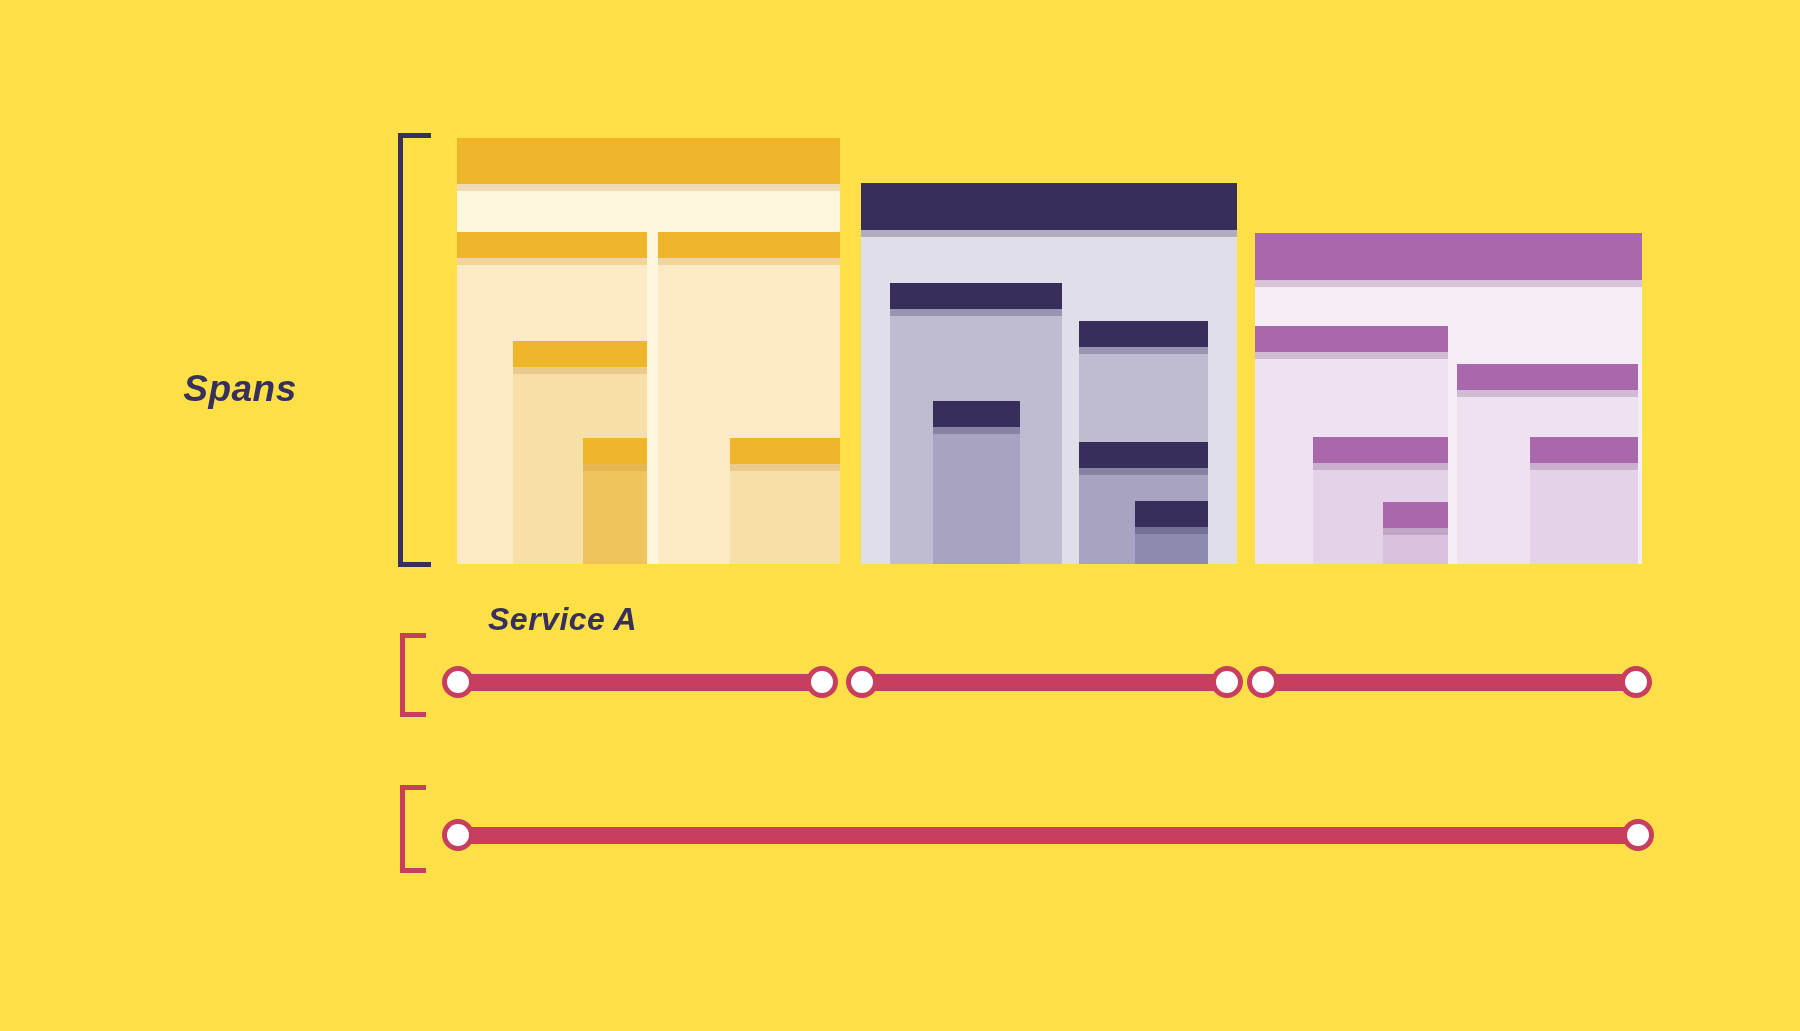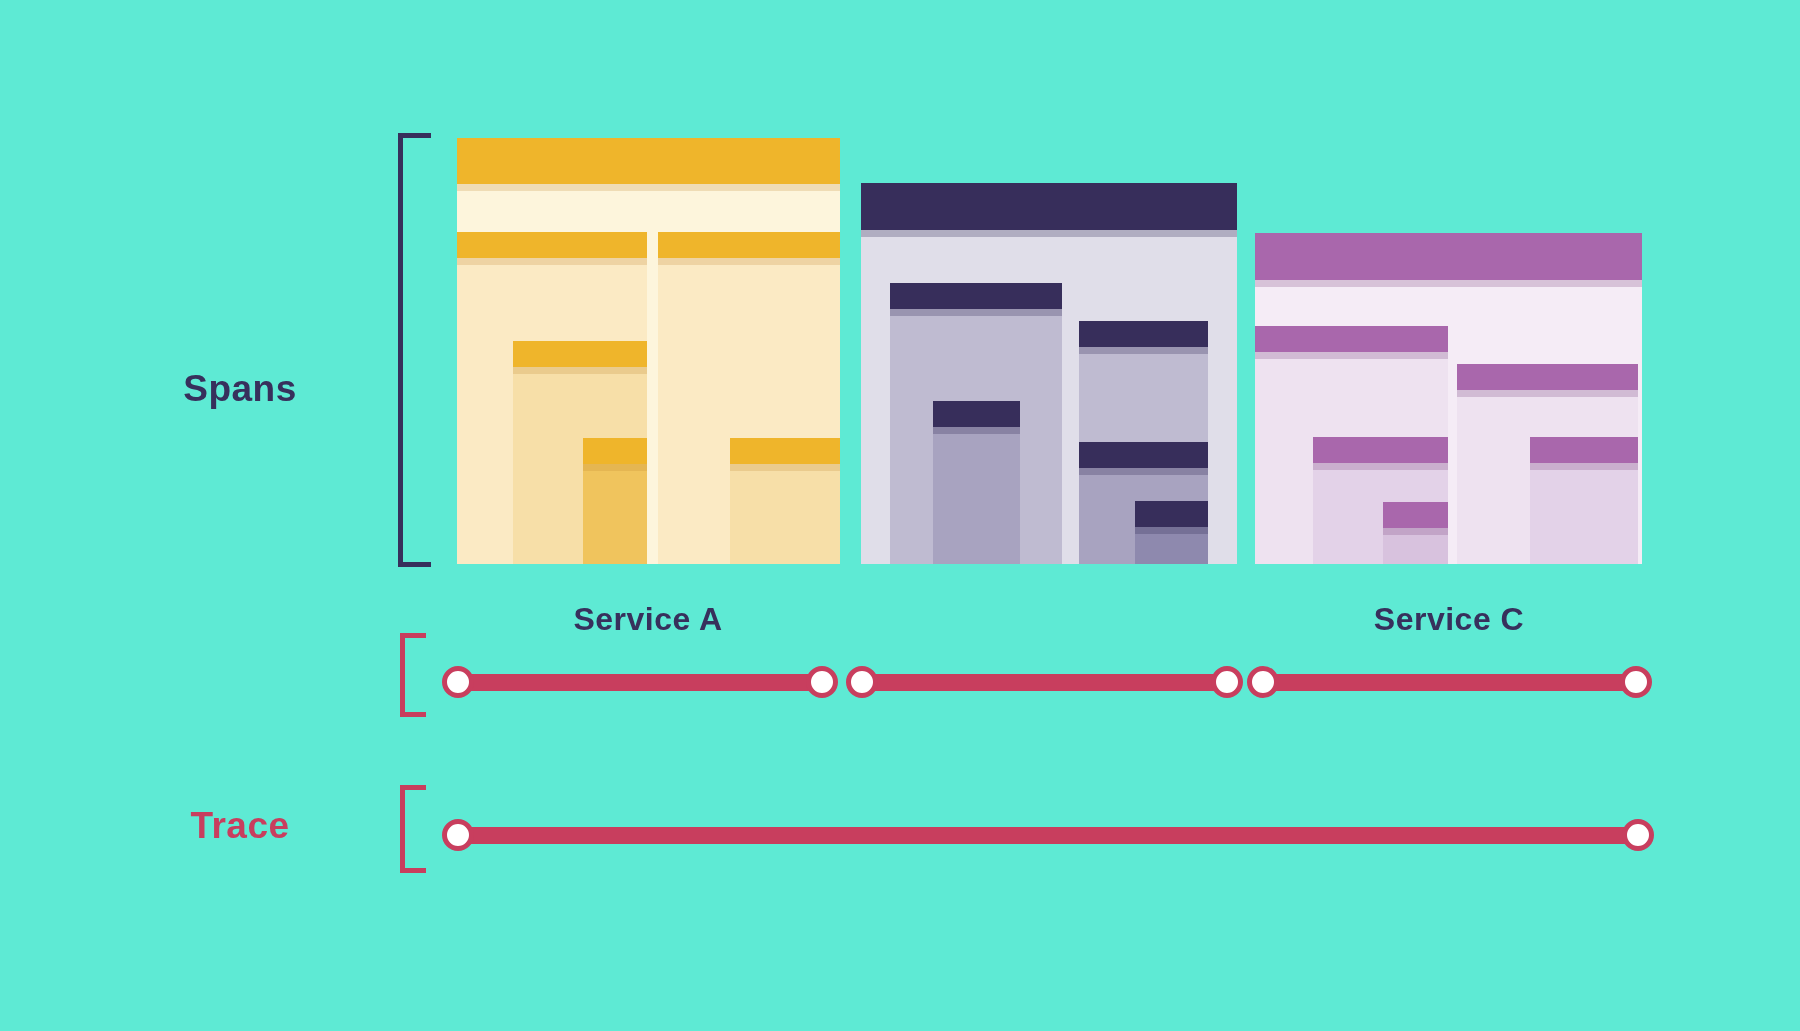--- a/index.html
+++ b/index.html
@@ -1,29 +1,29 @@
 <!DOCTYPE html>
 <html><head>
 <meta charset="utf-8">
 <style>
   html,body{margin:0;padding:0;background:#ffffff;}
   body{
     width:1800px;height:1031px;overflow:hidden;
     font-family:"Liberation Sans", sans-serif;
   }
-  #stage{position:relative;width:1800px;height:1031px;background:#5eead4;}
+  #stage{position:relative;width:1800px;height:1031px;background:#fde047;font-style:italic;}
   .abs{position:absolute;}
   .row-label{
     position:absolute;left:60px;width:360px;text-align:center;
     font-weight:700;font-size:37px;line-height:40px;letter-spacing:0.5px;
   }
   .navy-text{color:#37305c;}
   .crimson-text{color:#c83e5e;}
   .service-label{
-    position:absolute;text-align:center;
+    position:absolute;text-align:left;
     font-weight:700;font-size:32px;line-height:36px;color:#37305c;
     letter-spacing:0.5px;
   }
   .bracket{
     position:absolute;box-sizing:border-box;background:transparent;
     border-left:5px solid;border-top:5px solid;border-bottom:5px solid;
   }
   .tl-line{position:absolute;height:17px;}
   .tl-circle{
     position:absolute;width:32px;height:32px;border-radius:50%;
@@ -32,21 +32,20 @@
   .dots{
     background-image:radial-gradient(circle, rgba(148,95,152,0.30) 1.5px, rgba(0,0,0,0) 1.6px);
     background-size:11px 11px;
   }
 </style>
 </head>
 <body>
 
 <div id="stage">
   <div class="row-label navy-text" id="spans-label" style="top:369px;">Spans</div>
-  <div class="row-label crimson-text" id="trace-label" style="top:806px;">Trace</div>
 <div class="abs" style="left: 457px; top: 138px; width: 383px; height: 426px; background: rgb(253, 245, 220);">
       <div class="abs" style="left: 0px; top: 0px; width: 100%; height: 46px; background: rgb(239, 181, 43); box-shadow: rgba(190, 130, 45, 0.22) 0px 7px 0px 0px;"></div>
       <div class="abs" style="left: 0px; top: 120px; width: 190px; bottom: 0px; background: rgb(251, 234, 196);"></div>
       <div class="abs" style="left: 0px; top: 94px; width: 190px; height: 26px; background: rgb(239, 181, 43); box-shadow: rgba(190, 130, 45, 0.22) 0px 7px 0px 0px;"></div>
       <div class="abs" style="left: 56px; top: 229px; width: 134px; bottom: 0px; background: rgb(247, 223, 168);"></div>
       <div class="abs" style="left: 56px; top: 203px; width: 134px; height: 26px; background: rgb(239, 181, 43); box-shadow: rgba(190, 130, 45, 0.22) 0px 7px 0px 0px;"></div>
       <div class="abs" style="left: 126px; top: 326px; width: 64px; bottom: 0px; background: rgb(240, 196, 93);"></div>
       <div class="abs" style="left: 126px; top: 300px; width: 64px; height: 26px; background: rgb(239, 181, 43); box-shadow: rgba(190, 130, 45, 0.22) 0px 7px 0px 0px;"></div>
       <div class="abs" style="left: 201px; top: 120px; width: 182px; bottom: 0px; background: rgb(251, 234, 196);"></div>
       <div class="abs" style="left: 201px; top: 94px; width: 182px; height: 26px; background: rgb(239, 181, 43); box-shadow: rgba(190, 130, 45, 0.22) 0px 7px 0px 0px;"></div>
@@ -73,21 +72,20 @@
       <div class="abs" style="left: 0px; top: 93px; width: 193px; height: 26px; background: rgb(169, 103, 172); box-shadow: rgba(137, 86, 141, 0.28) 0px 7px 0px 0px;"></div>
       <div class="abs dots" style="left: 58px; top: 230px; width: 135px; bottom: 0px; background: rgb(227, 210, 232);"></div>
       <div class="abs" style="left: 58px; top: 204px; width: 135px; height: 26px; background: rgb(169, 103, 172); box-shadow: rgba(137, 86, 141, 0.28) 0px 7px 0px 0px;"></div>
       <div class="abs dots" style="left: 128px; top: 295px; width: 65px; bottom: 0px; background: rgb(216, 194, 222);"></div>
       <div class="abs" style="left: 128px; top: 269px; width: 65px; height: 26px; background: rgb(169, 103, 172); box-shadow: rgba(137, 86, 141, 0.28) 0px 7px 0px 0px;"></div>
       <div class="abs" style="left: 202px; top: 157px; width: 181px; bottom: 0px; background: rgb(238, 226, 240);"></div>
       <div class="abs" style="left: 202px; top: 131px; width: 181px; height: 26px; background: rgb(169, 103, 172); box-shadow: rgba(137, 86, 141, 0.28) 0px 7px 0px 0px;"></div>
       <div class="abs dots" style="left: 275px; top: 230px; width: 108px; bottom: 0px; background: rgb(227, 210, 232);"></div>
       <div class="abs" style="left: 275px; top: 204px; width: 108px; height: 26px; background: rgb(169, 103, 172); box-shadow: rgba(137, 86, 141, 0.28) 0px 7px 0px 0px;"></div>
     </div>
-    <div class="service-label" style="left: 1289px; top: 601px; width: 320px;">Service C</div>
     <div class="bracket" style="left: 398px; top: 133px; width: 33px; height: 434px; border-color: rgb(55, 48, 92);"></div>
     <div class="bracket" style="left: 400px; top: 633px; width: 26px; height: 84px; border-color: rgb(200, 62, 94);"></div>
     <div class="bracket" style="left: 400px; top: 785px; width: 26px; height: 88px; border-color: rgb(200, 62, 94);"></div>
     <div class="abs tl-line" style="left: 458px; top: 674px; width: 364px; background: rgb(200, 62, 94);"></div>
     <div class="tl-circle" style="left: 442px; top: 666px;"></div>
     <div class="tl-circle" style="left: 806px; top: 666px;"></div>
     <div class="abs tl-line" style="left: 862px; top: 674px; width: 365px; background: rgb(200, 62, 94);"></div>
     <div class="tl-circle" style="left: 846px; top: 666px;"></div>
     <div class="tl-circle" style="left: 1211px; top: 666px;"></div>
     <div class="abs tl-line" style="left: 1263px; top: 674px; width: 373px; background: rgb(200, 62, 94);"></div>

